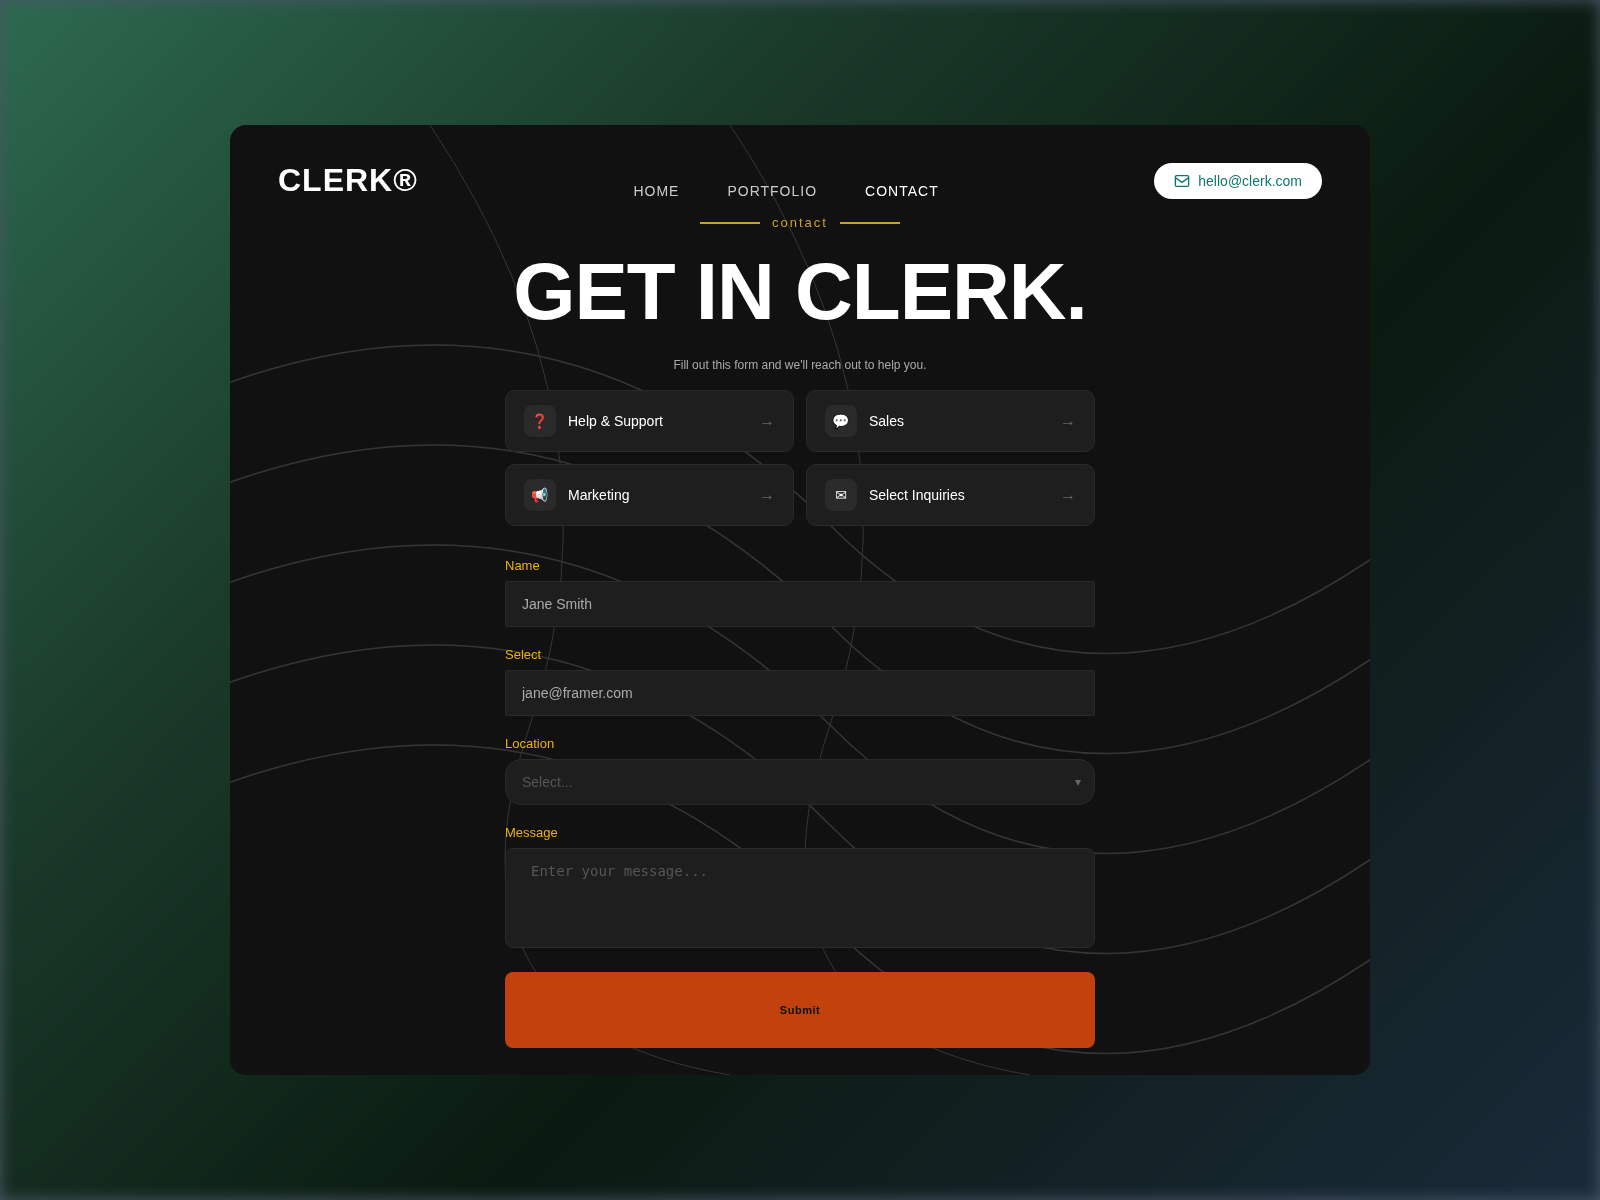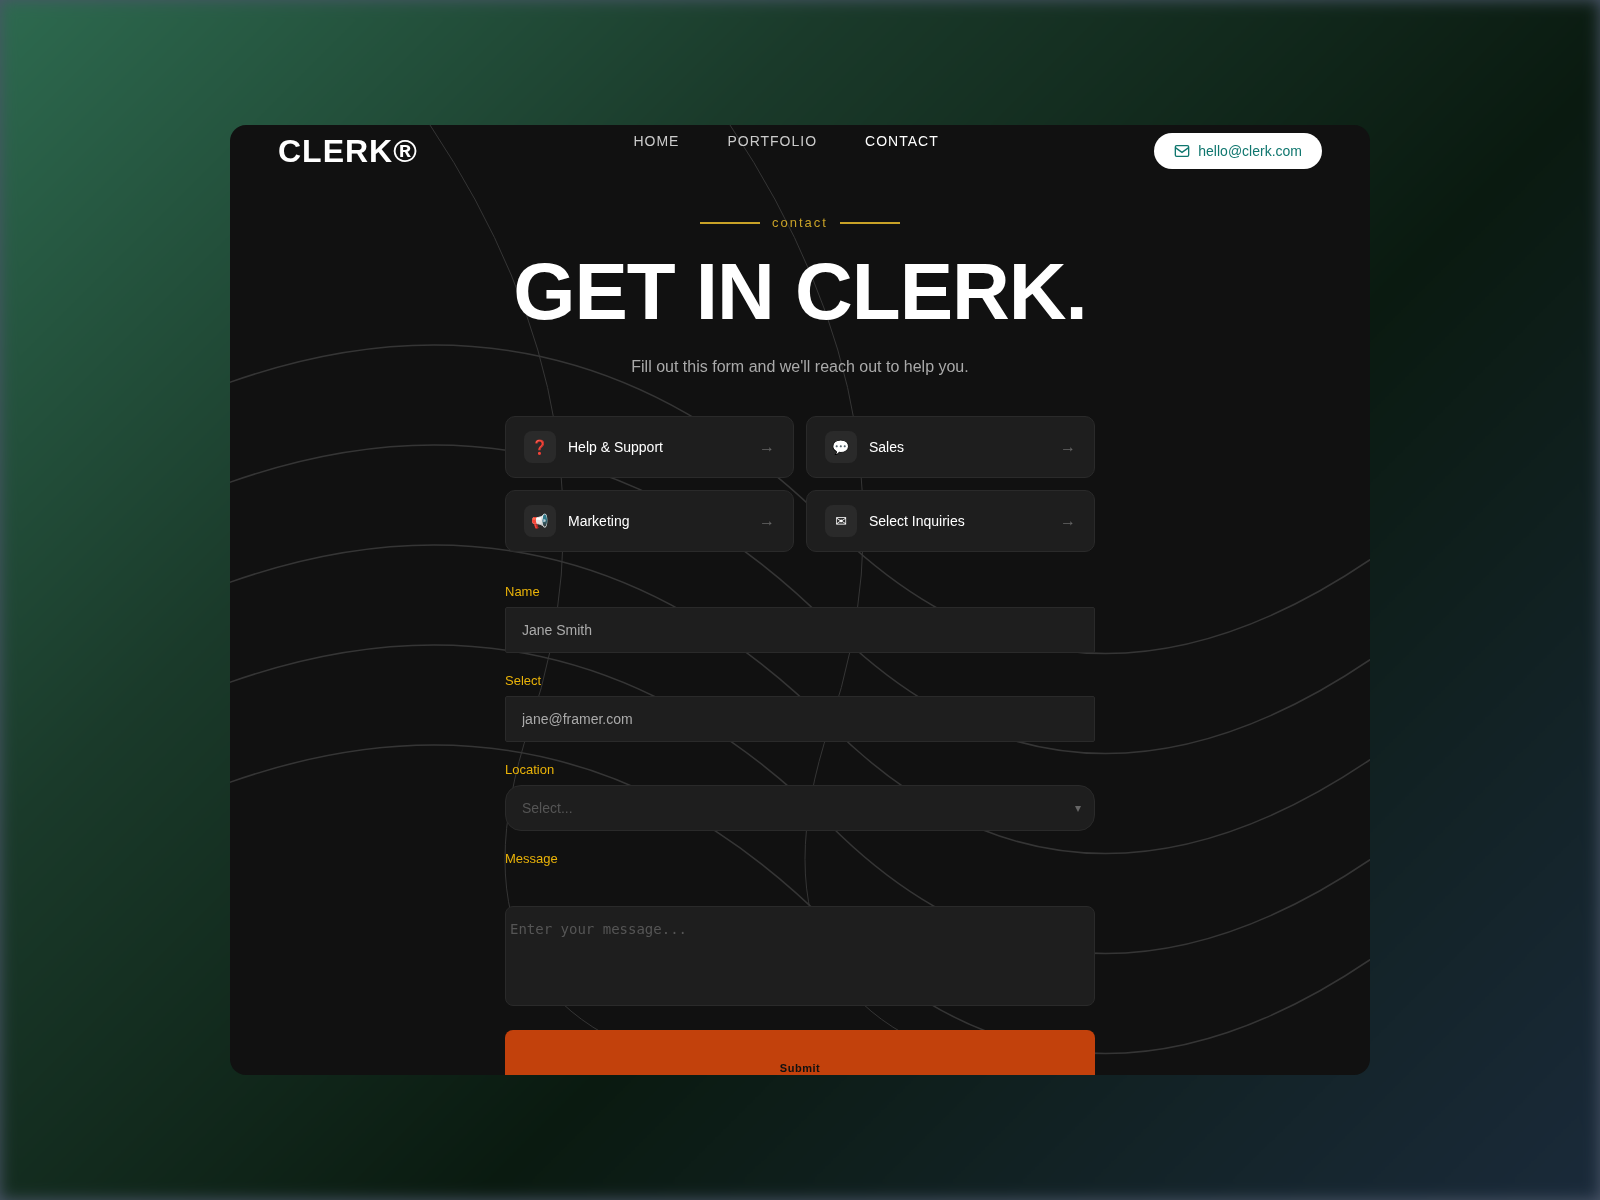--- a/index.html
+++ b/index.html
@@ -47,23 +47,23 @@
       width: 100%;
       height: 100%;
       opacity: 0.15;
     }
 
     
     .navbar {
       position: relative;
       z-index: 10;
       display: flex;
-      align-items: flex-start;
+      align-items: flex-end;
       justify-content: space-between;
-      padding: 8px 48px;
+      padding: 16px 48px;
       height: 90px;
       flex-shrink: 0;
       gap: 24px;
     }
 
     .logo {
       font-size: 32px;
       font-weight: 800;
       color: #ffffff;
       letter-spacing: 1px;
@@ -143,22 +143,22 @@
       font-size: 80px;
       font-weight: 900;
       color: #ffffff;
       letter-spacing: -1px;
       margin-bottom: 20px;
       text-align: center;
     }
 
     .subtitle {
       color: #aaaaaa;
-      font-size: 16px;
-      margin-bottom: 40px;
+      font-size: 12px;
+      margin-bottom: 18px;
       text-align: right;
     }
 
     
     .categories-grid {
       display: grid;
       grid-template-columns: 1fr 1fr;
       gap: 12px;
       width: 100%;
       max-width: 590px;
@@ -259,27 +259,26 @@
       color: #666666;
       pointer-events: none;
       font-size: 12px;
     }
 
     .form-textarea {
       width: 100%;
       background: #1e1e1e;
       border: 1px solid #2a2a2a;
       border-radius: 8px;
-      padding: 14px 4px;
+      padding: 14px 25px;
       color: #555555;
       font-size: 14px;
       outline: none;
       resize: none;
       height: 100px;
-      margin-top: 32px;
     }
 
     .form-textarea::placeholder {
       color: #555555;
     }
 
     .submit-btn {
       width: 100%;
       background: #c2410c;
       color: #111111;

